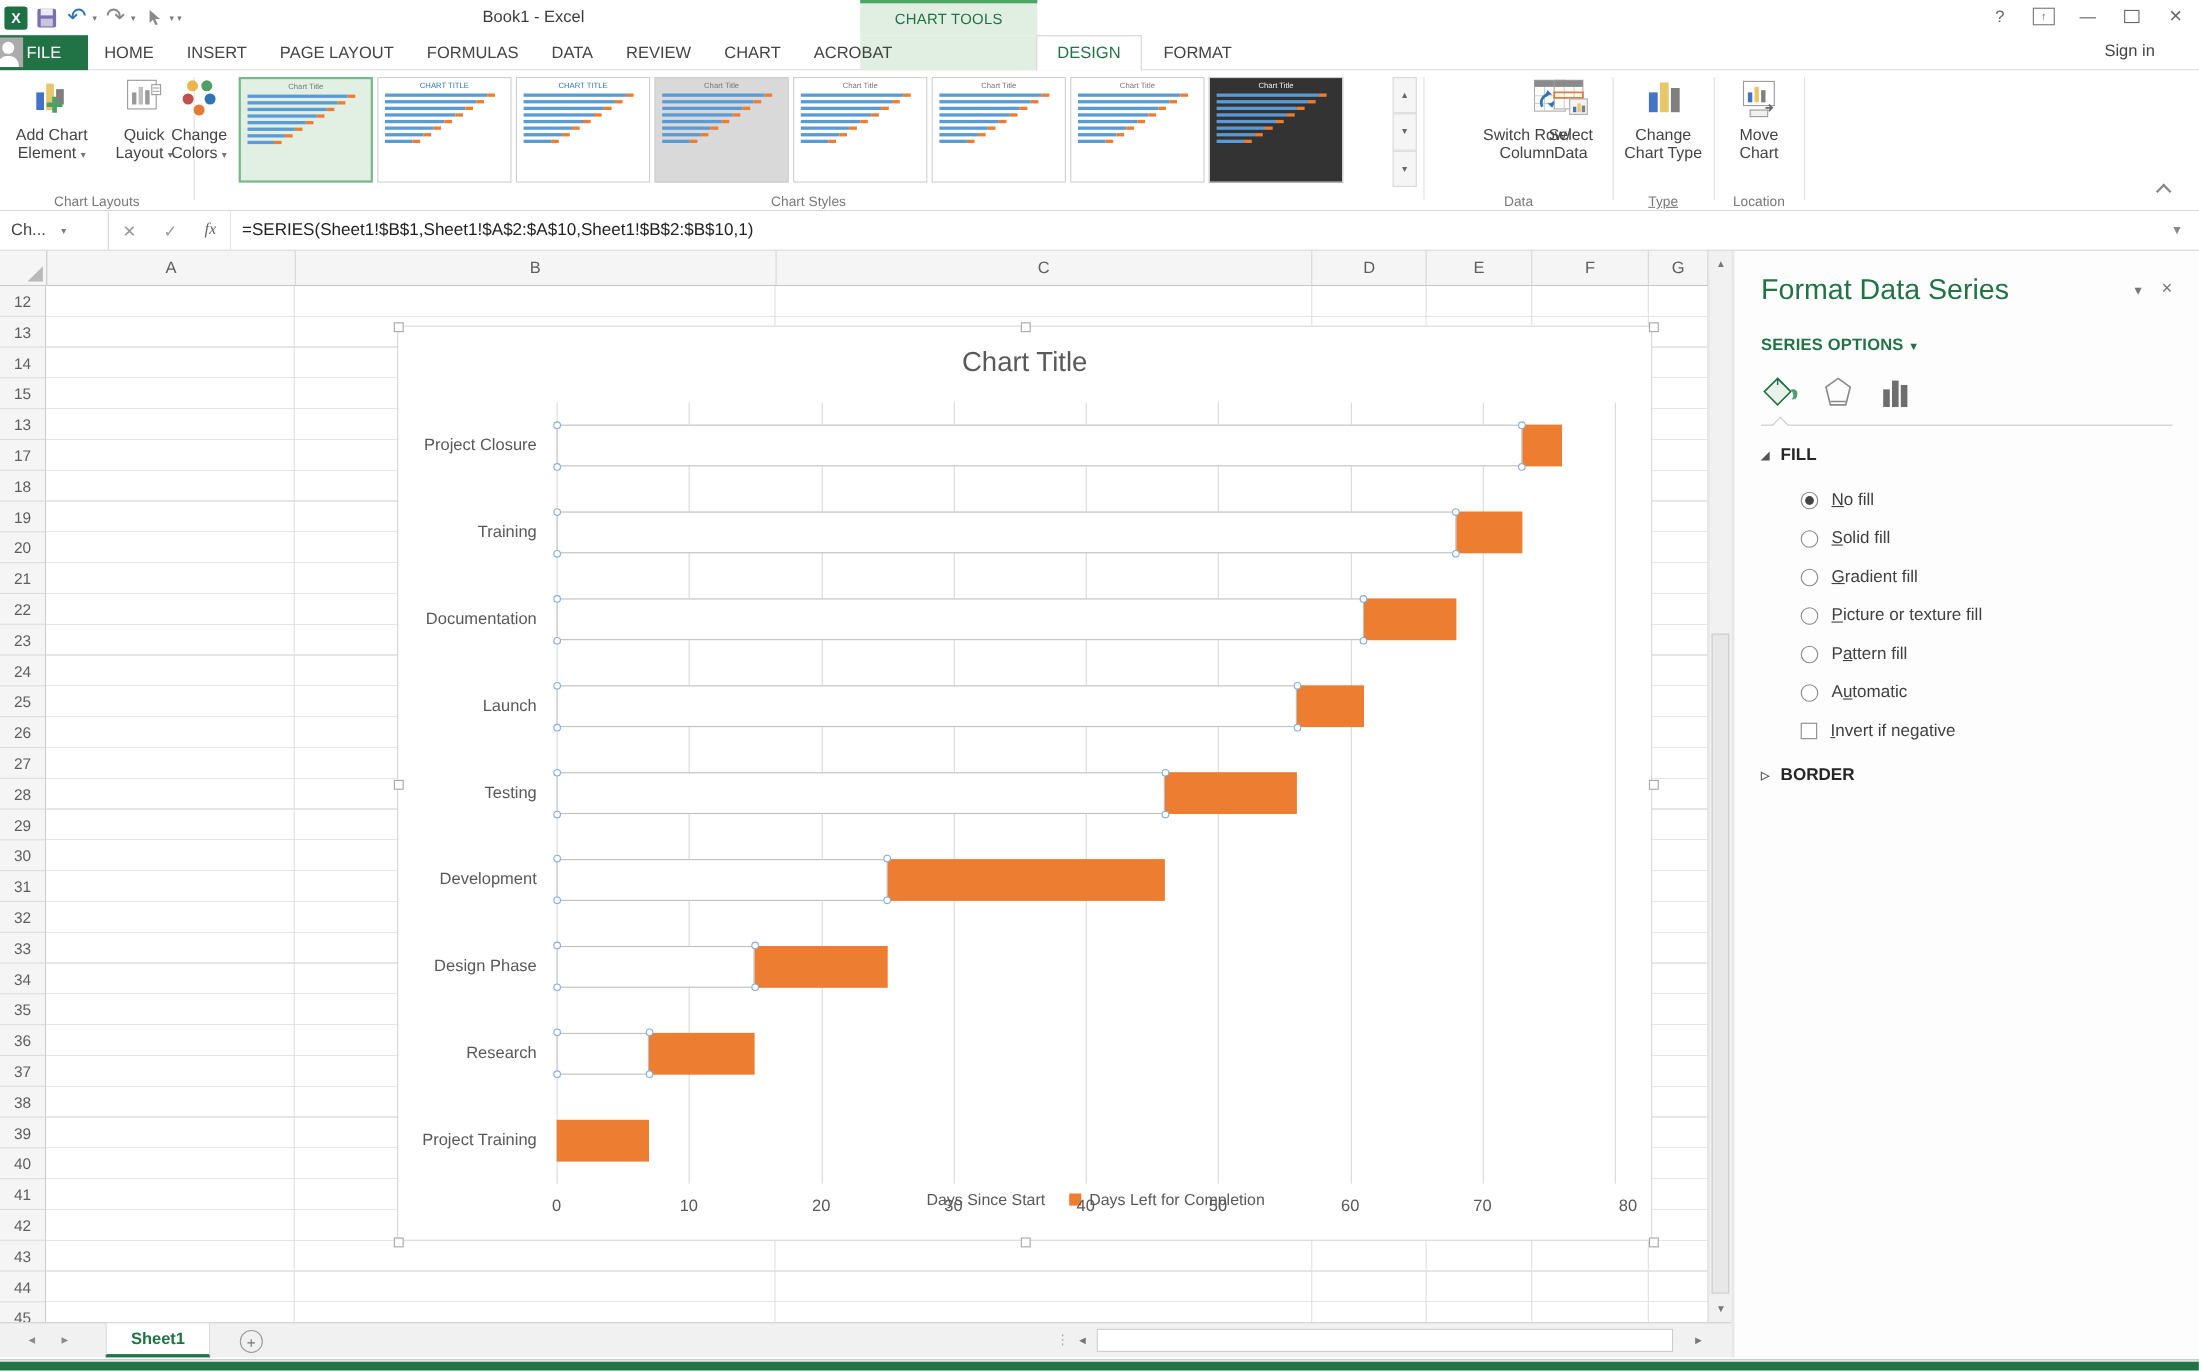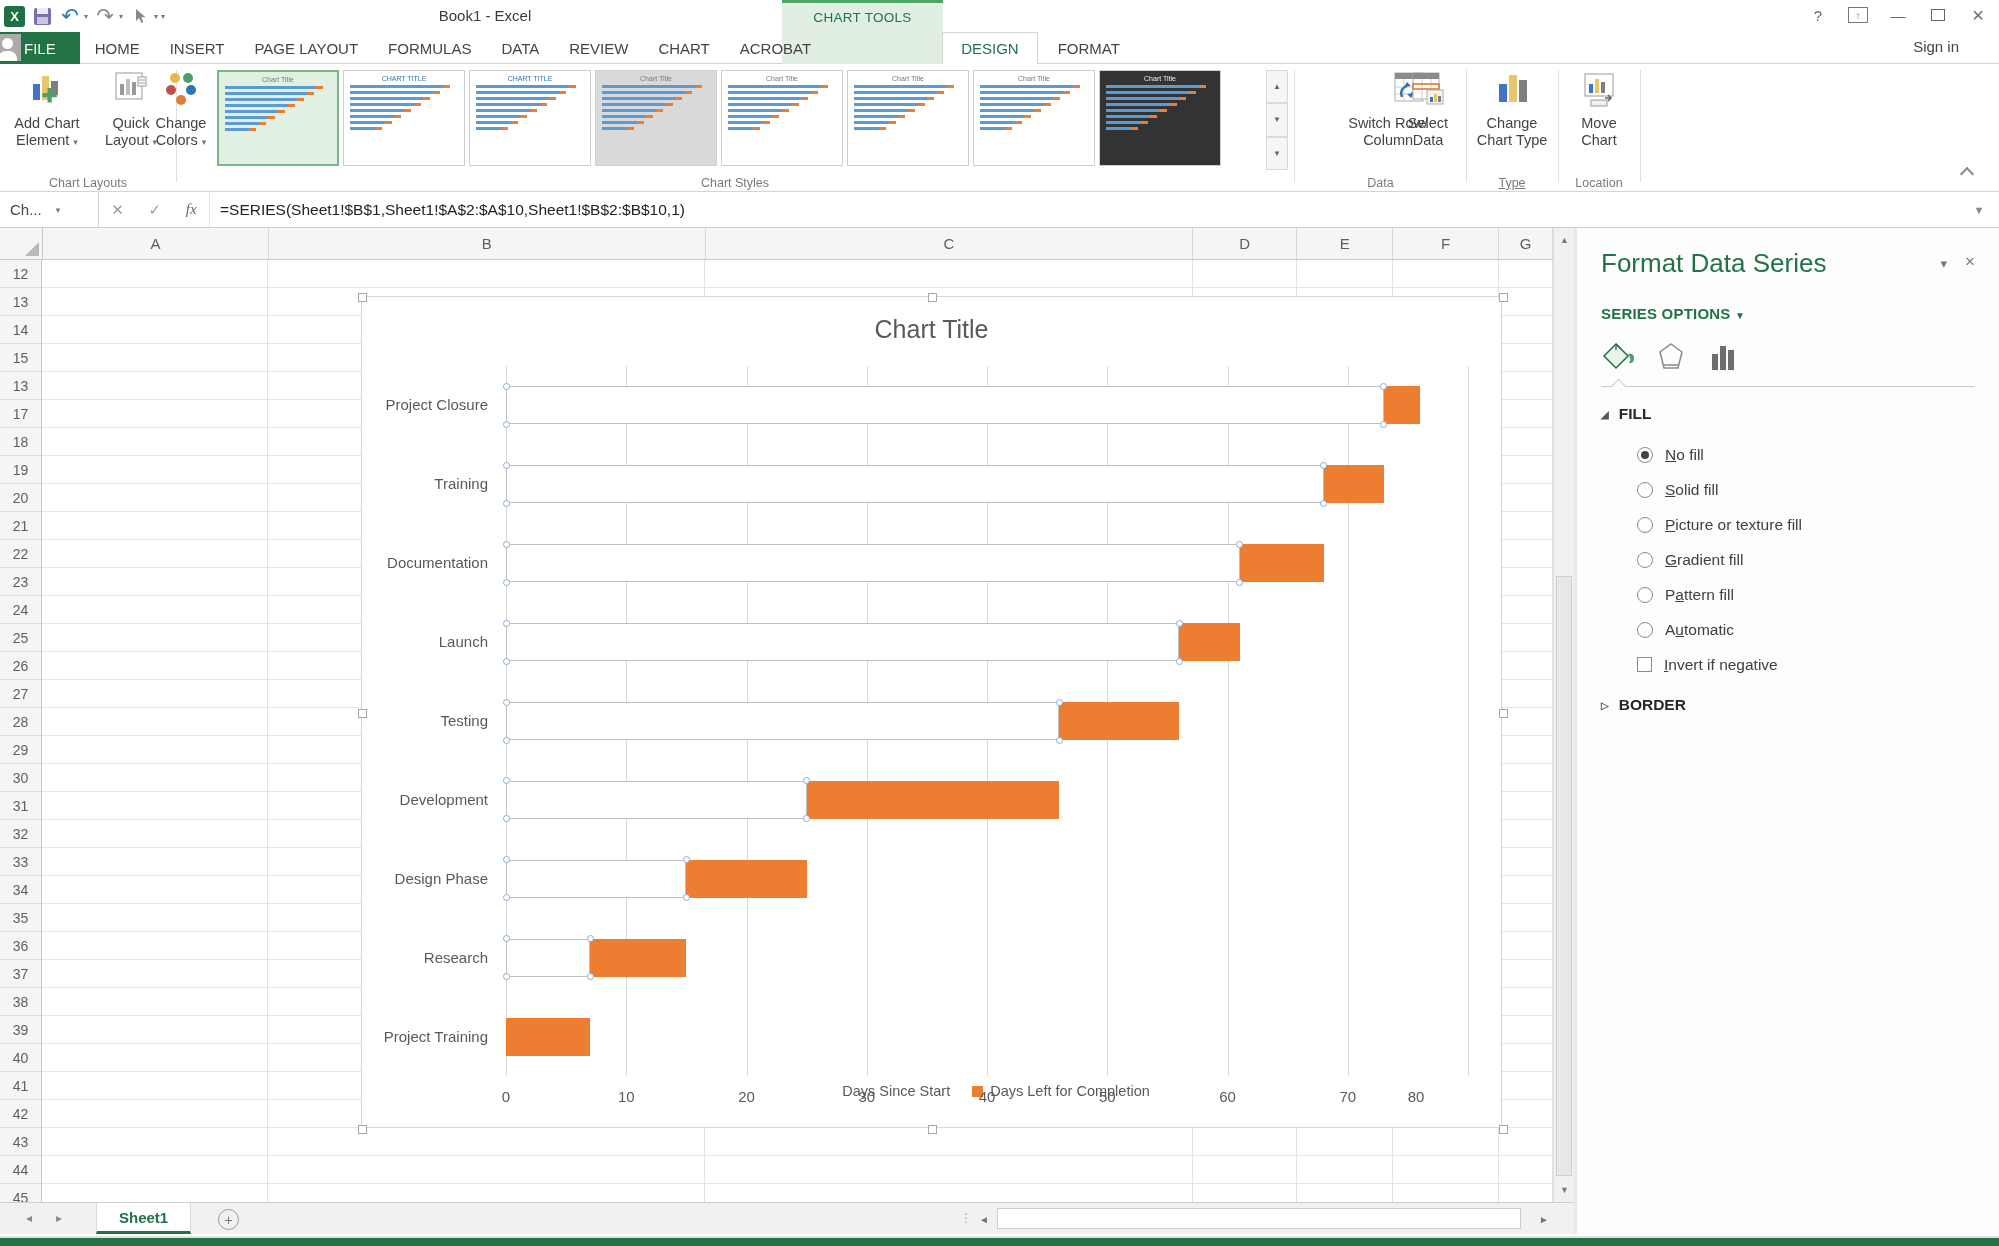--- a/index.html
+++ b/index.html
@@ -675,21 +675,21 @@
       <div class="xtick" style="left: 482.75px; top: 791px;">30</div>
       <div class="cgrid" style="left: 625px; top: 69px; height: 710px;"></div>
       <div class="xtick" style="left: 603px; top: 791px;">40</div>
       <div class="cgrid" style="left: 745.25px; top: 69px; height: 710px;"></div>
       <div class="xtick" style="left: 723.25px; top: 791px;">50</div>
       <div class="cgrid" style="left: 865.5px; top: 69px; height: 710px;"></div>
       <div class="xtick" style="left: 843.5px; top: 791px;">60</div>
       <div class="cgrid" style="left: 985.75px; top: 69px; height: 710px;"></div>
       <div class="xtick" style="left: 963.75px; top: 791px;">70</div>
       <div class="cgrid" style="left: 1106px; top: 69px; height: 710px;"></div>
-      <div class="xtick" style="left: 1032px; top: 791px;">80</div>
+      <div class="xtick" style="left: 1096px; top: 791px;">80</div>
       <div class="catlabel" style="top: 99.4444px;">Project Closure</div>
       <div class="wbar" style="left: 144px; top: 89.4444px; width: 877.825px; height: 38px;"></div>
       <div class="hdl" style="left: 140.5px; top: 85.9444px;"></div>
       <div class="hdl" style="left: 1018.33px; top: 85.9444px;"></div>
       <div class="hdl" style="left: 140.5px; top: 123.944px;"></div>
       <div class="hdl" style="left: 1018.33px; top: 123.944px;"></div>
       <div class="obar" style="left: 1021.83px; top: 89.4444px; width: 36.075px; height: 38px; background: rgb(237, 125, 49);"></div>
       <div class="catlabel" style="top: 178.333px;">Training</div>
       <div class="wbar" style="left: 144px; top: 168.333px; width: 817.7px; height: 38px;"></div>
       <div class="hdl" style="left: 140.5px; top: 164.833px;"></div>
@@ -817,25 +817,25 @@
       <div class="opt">
         <span class="radio sel"></span>
         <span><u>N</u>o fill</span>
       </div>
       <div class="opt">
         <span class="radio"></span>
         <span><u>S</u>olid fill</span>
       </div>
       <div class="opt">
         <span class="radio"></span>
-        <span><u>P</u>icture or texture fill</span>
+        <span><u>G</u>radient fill</span>
       </div>
       <div class="opt">
         <span class="radio"></span>
-        <span><u>G</u>radient fill</span>
+        <span><u>P</u>icture or texture fill</span>
       </div>
       <div class="opt">
         <span class="radio"></span>
         <span>P<u>a</u>ttern fill</span>
       </div>
       <div class="opt">
         <span class="radio"></span>
         <span>A<u>u</u>tomatic</span>
       </div>
       <div class="opt">

